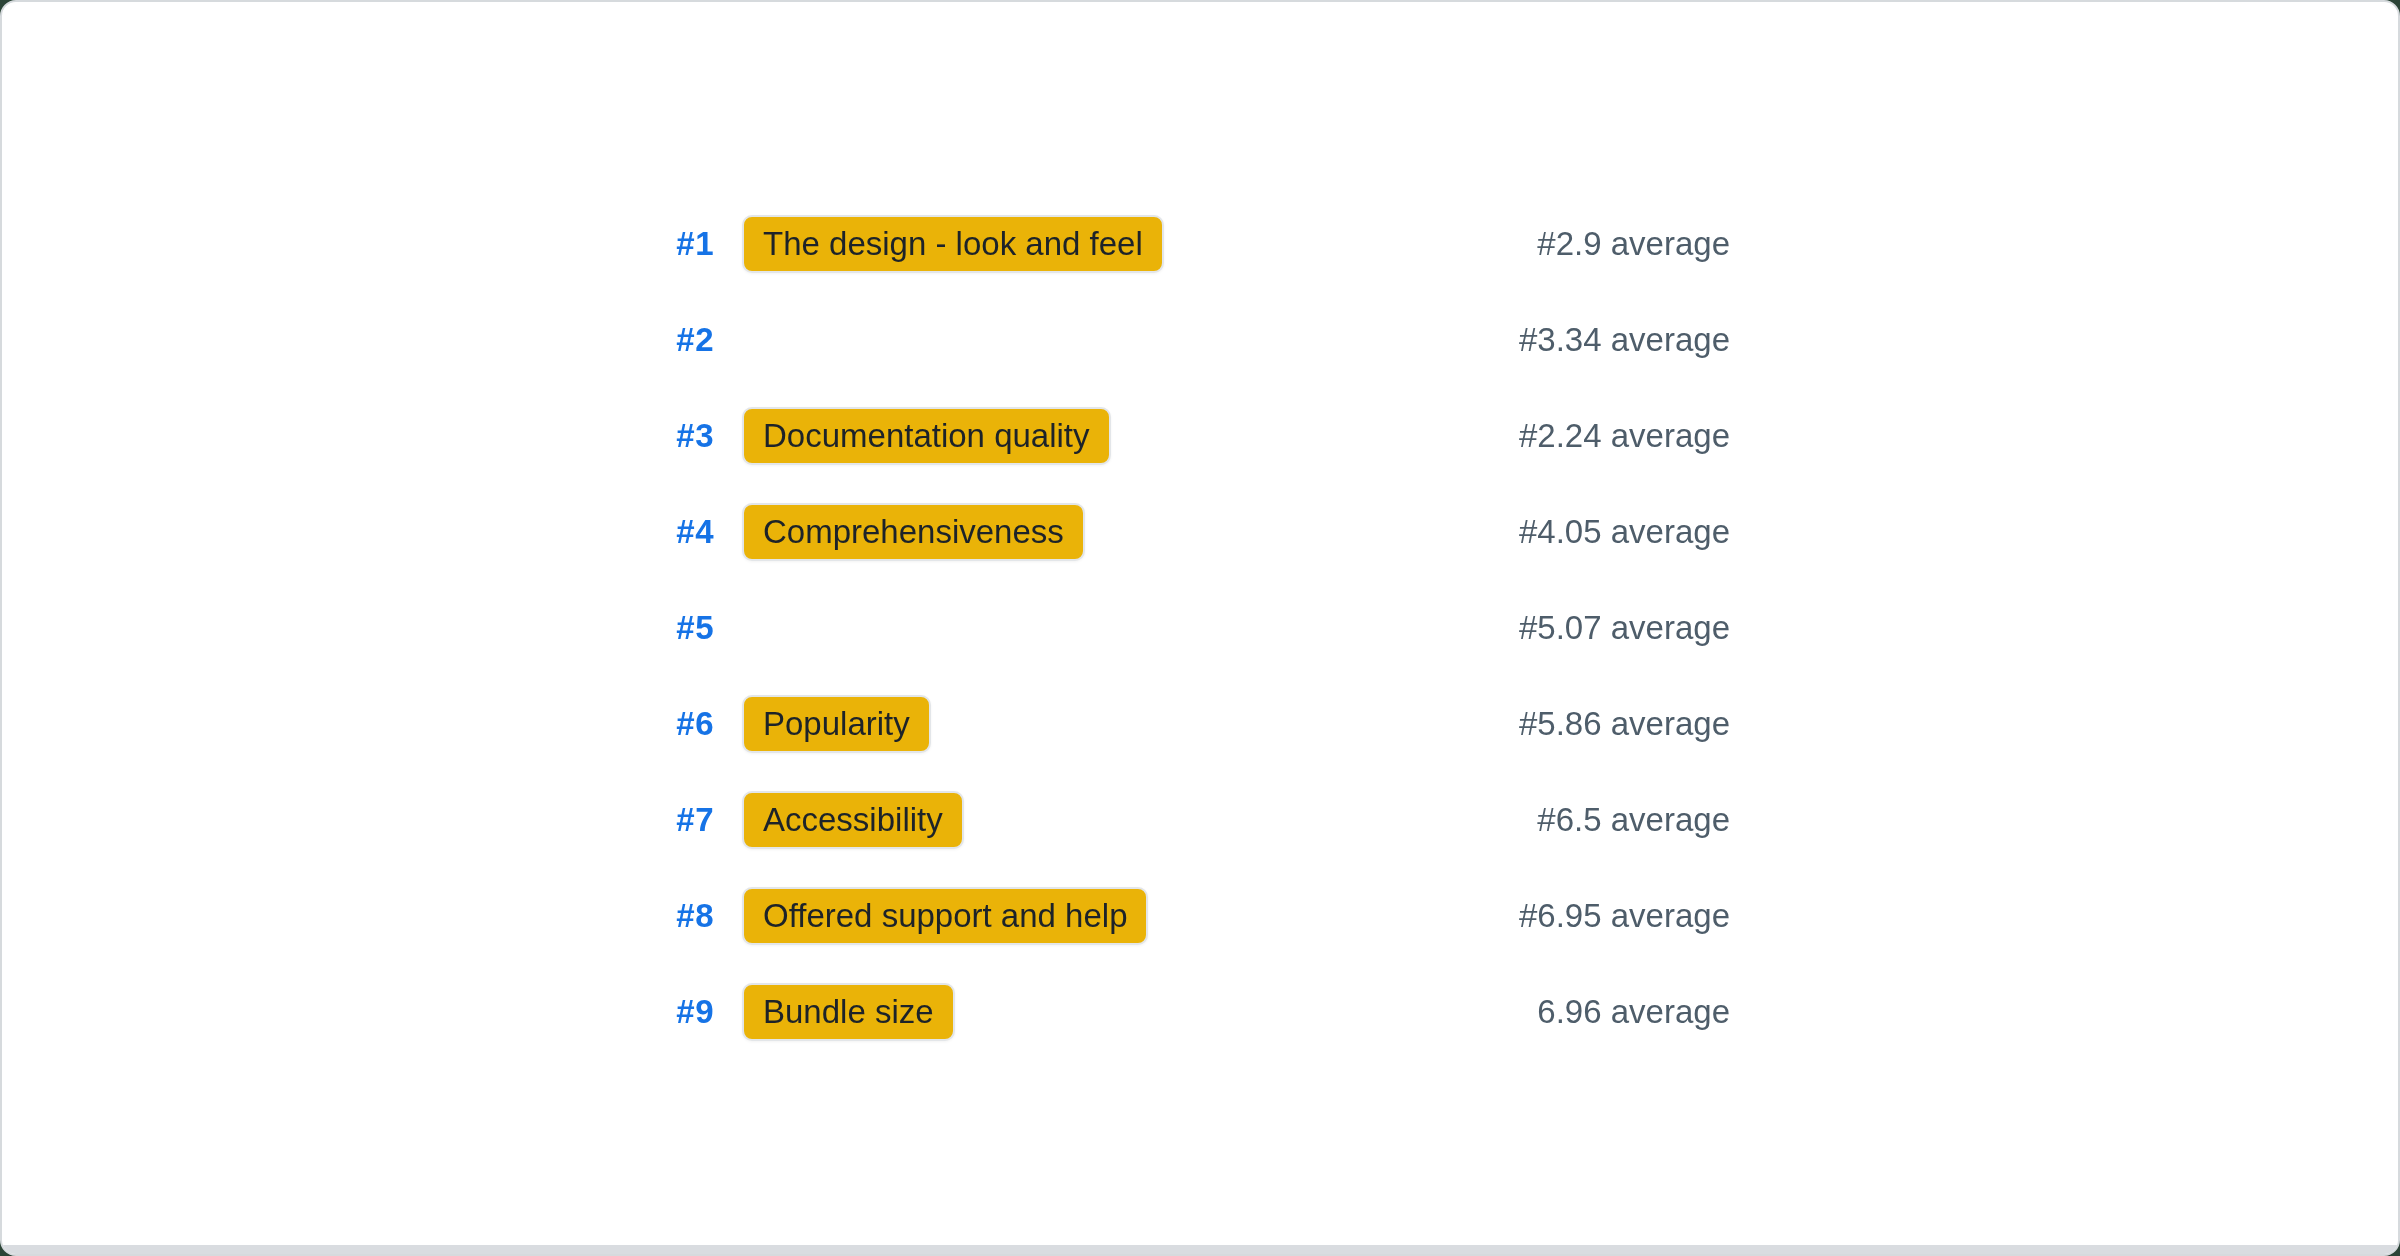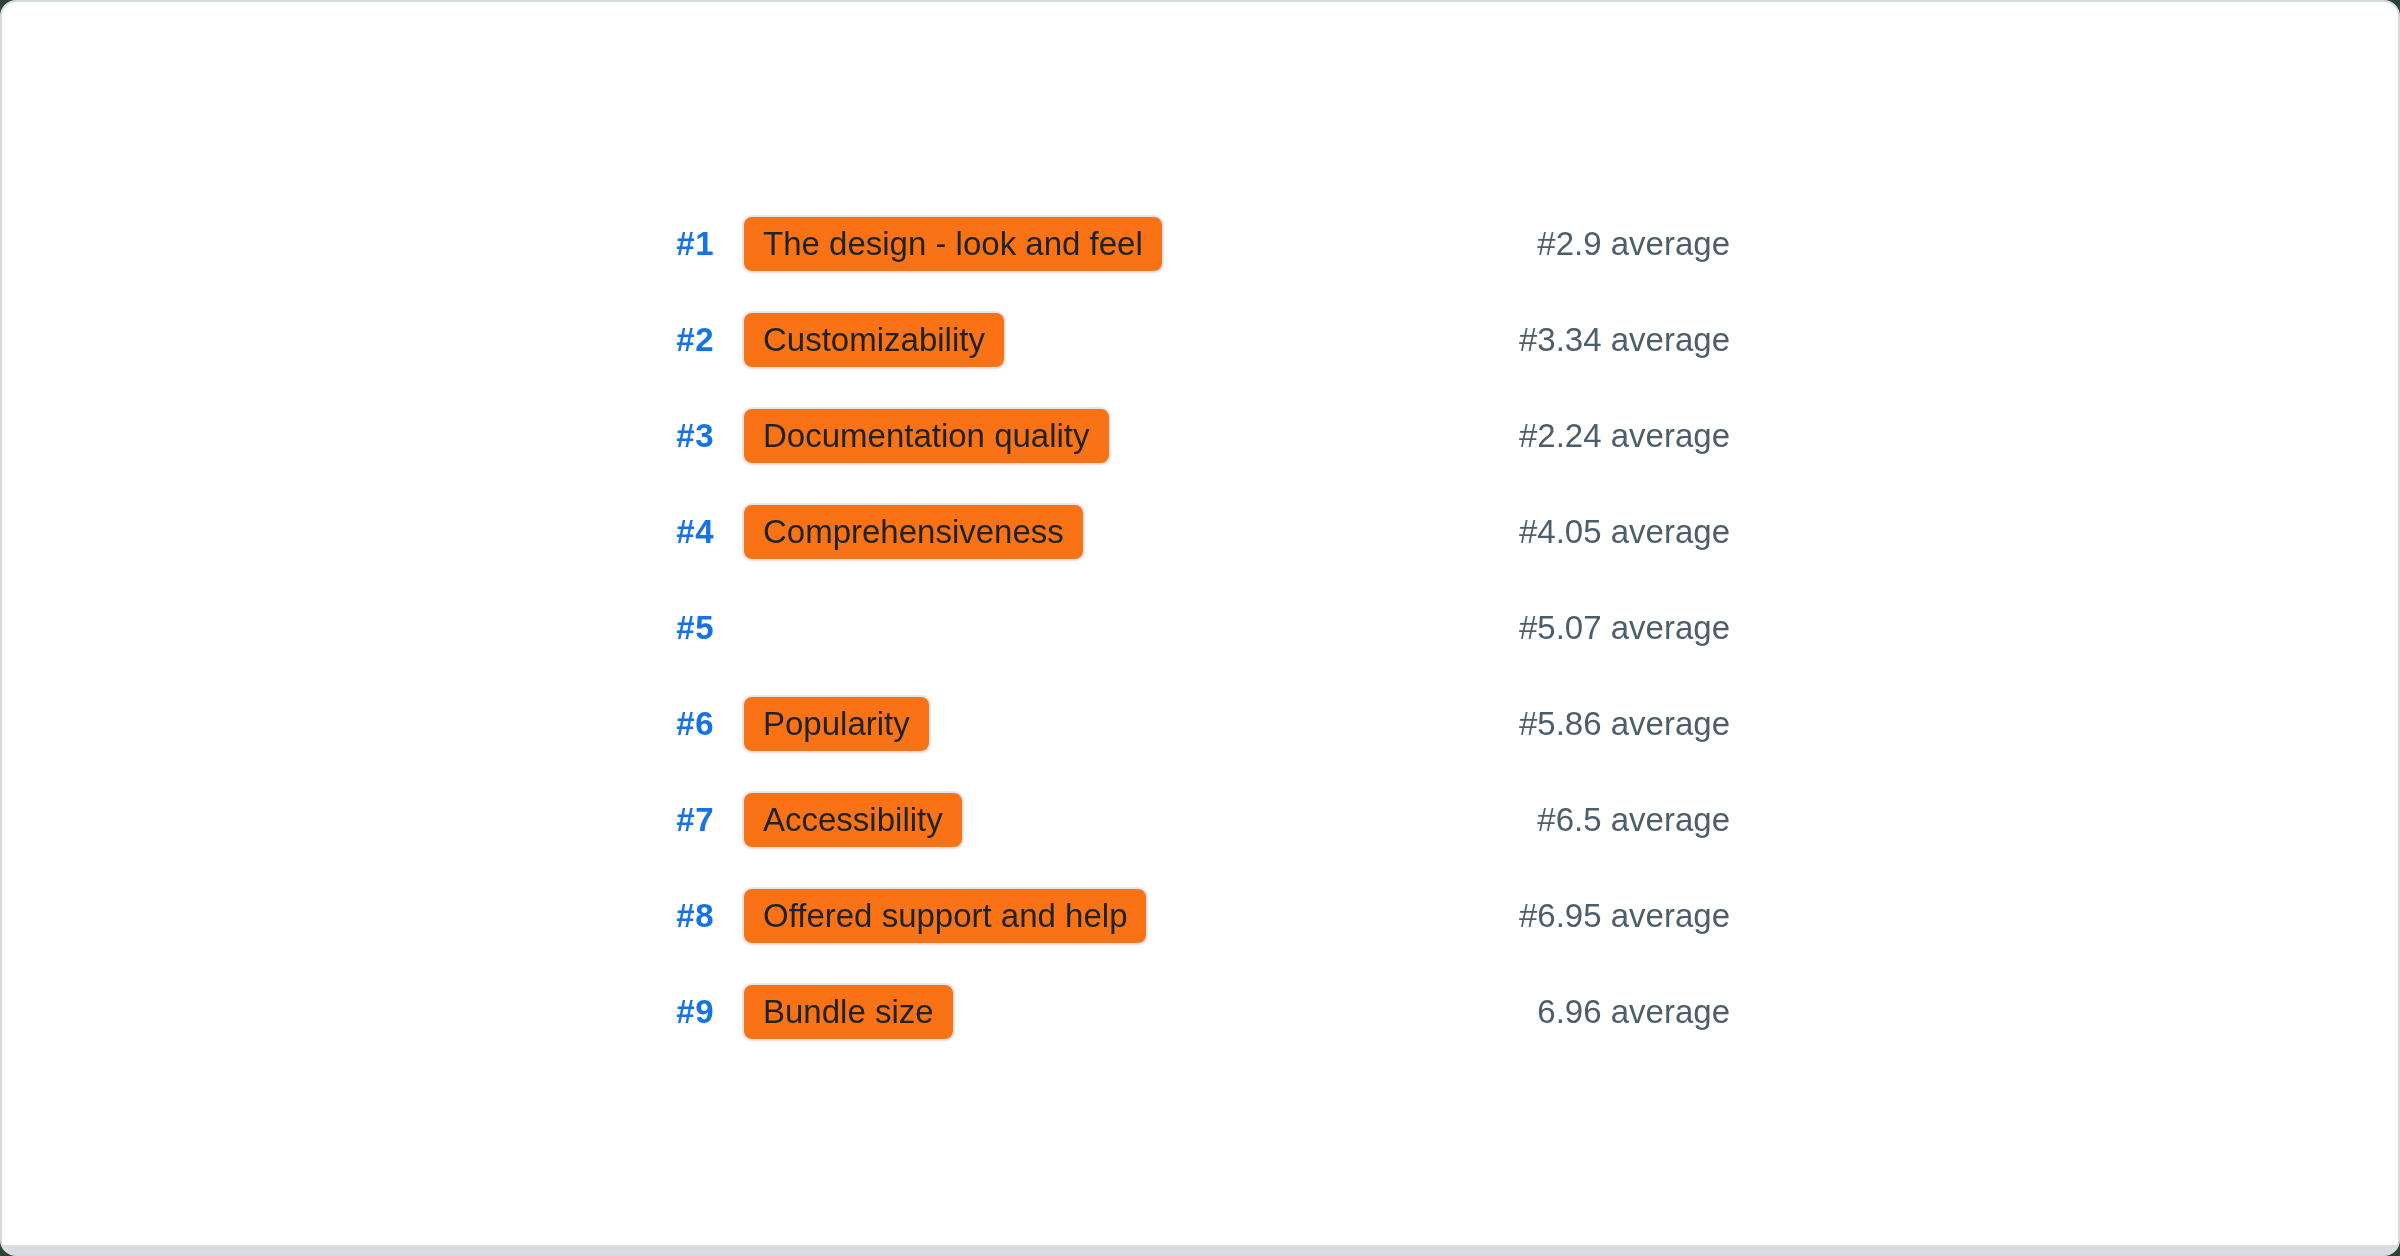--- a/index.html
+++ b/index.html
@@ -55,21 +55,21 @@
     color: var(--rank-blue, #1673e6);
     letter-spacing: 0.5px;
   }
   .pill {
     box-sizing: border-box;
     height: 58px;
     margin-left: 28px;
     display: inline-flex;
     align-items: center;
     padding: 0 19px;
-    background: #f97316;
+    background: #eab308;
     border: 2px solid var(--pill-border, #e3e6e9);
     border-radius: 10px;
     box-shadow: 0 1px 3px rgba(0,0,0,0.05);
     font-size: 33px;
     color: var(--label-dark, #1d2329);
     white-space: nowrap;
   }
   .avg {
     margin-left: auto;
     font-size: 33px;
@@ -85,21 +85,20 @@
   <div class="content">
     <div class="list">
   <div class="row">
     <span class="rank">#1</span>
     <span class="pill">The design - look and feel</span>
     <span class="avg">#2.9 average</span>
   </div>
 
   <div class="row">
     <span class="rank">#2</span>
-    <span class="pill">Customizability</span>
     <span class="avg">#3.34 average</span>
   </div>
 
   <div class="row">
     <span class="rank">#3</span>
     <span class="pill">Documentation quality</span>
     <span class="avg">#2.24 average</span>
   </div>
 
   <div class="row">

